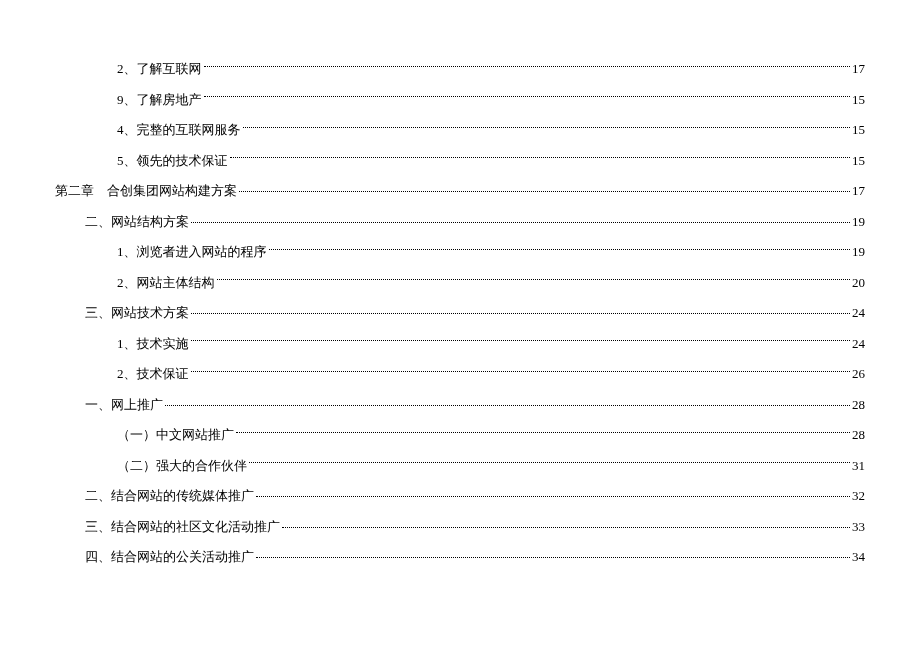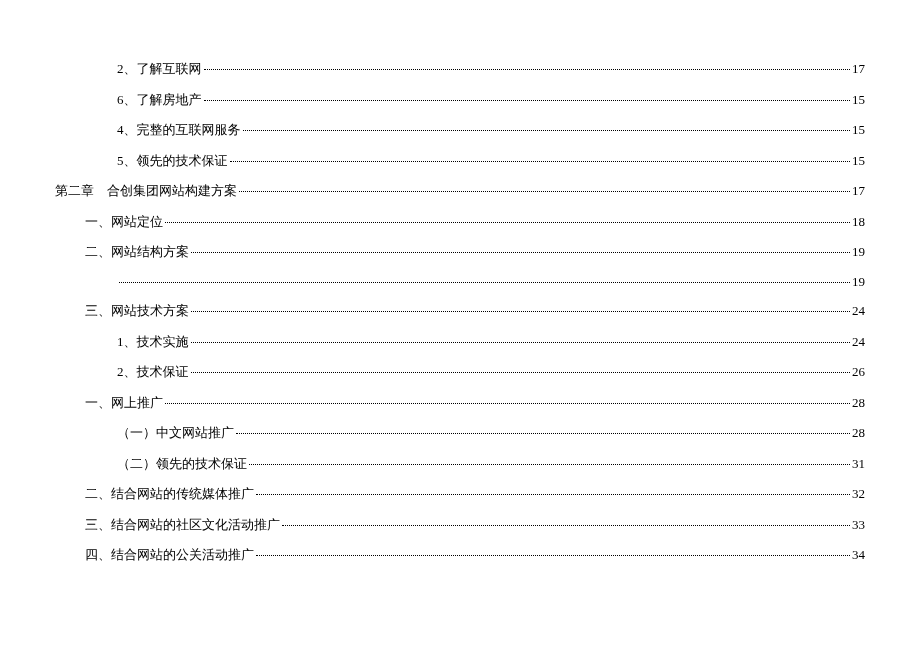--- a/index.html
+++ b/index.html
@@ -40,64 +40,66 @@
       flex-shrink: 0;
     }
     .indent-1 {
       padding-left: 0px;
     }
     .indent-2 {
       padding-left: 30px;
     }
     .indent-3 {
       padding-left: 62px;
+      align-items: center;
     }
   </style>
 </head>
 <body>
 
 <div class="toc">
     <div class="toc-item indent-3">
       <span class="toc-label">2、了解互联网</span>
       <span class="toc-dots"></span>
       <span class="toc-page">17</span>
     </div>
     <div class="toc-item indent-3">
-      <span class="toc-label">6、了解房地产</span>
+      <span class="toc-label">9、了解房地产</span>
       <span class="toc-dots"></span>
       <span class="toc-page">15</span>
     </div>
     <div class="toc-item indent-3">
       <span class="toc-label">4、完整的互联网服务</span>
       <span class="toc-dots"></span>
       <span class="toc-page">15</span>
     </div>
     <div class="toc-item indent-3">
       <span class="toc-label">5、领先的技术保证</span>
       <span class="toc-dots"></span>
       <span class="toc-page">15</span>
     </div>
     <div class="toc-item indent-1">
       <span class="toc-label">第二章　合创集团网站构建方案</span>
       <span class="toc-dots"></span>
       <span class="toc-page">17</span>
     </div>
     <div class="toc-item indent-2">
-      <span class="toc-label">一、网站定位</span>
-      <span class="toc-dots"></span>
-      <span class="toc-page">18</span>
-    </div>
-    <div class="toc-item indent-2">
       <span class="toc-label">二、网站结构方案</span>
       <span class="toc-dots"></span>
       <span class="toc-page">19</span>
     </div>
     <div class="toc-item indent-3">
+      <span class="toc-label">1、浏览者进入网站的程序</span>
       <span class="toc-dots"></span>
       <span class="toc-page">19</span>
+    </div>
+    <div class="toc-item indent-3">
+      <span class="toc-label">2、网站主体结构</span>
+      <span class="toc-dots"></span>
+      <span class="toc-page">20</span>
     </div>
     <div class="toc-item indent-2">
       <span class="toc-label">三、网站技术方案</span>
       <span class="toc-dots"></span>
       <span class="toc-page">24</span>
     </div>
     <div class="toc-item indent-3">
       <span class="toc-label">1、技术实施</span>
       <span class="toc-dots"></span>
       <span class="toc-page">24</span>
@@ -111,21 +113,21 @@
       <span class="toc-label">一、网上推广</span>
       <span class="toc-dots"></span>
       <span class="toc-page">28</span>
     </div>
     <div class="toc-item indent-3">
       <span class="toc-label">（一）中文网站推广</span>
       <span class="toc-dots"></span>
       <span class="toc-page">28</span>
     </div>
     <div class="toc-item indent-3">
-      <span class="toc-label">（二）领先的技术保证</span>
+      <span class="toc-label">（二）强大的合作伙伴</span>
       <span class="toc-dots"></span>
       <span class="toc-page">31</span>
     </div>
     <div class="toc-item indent-2">
       <span class="toc-label">二、结合网站的传统媒体推广</span>
       <span class="toc-dots"></span>
       <span class="toc-page">32</span>
     </div>
     <div class="toc-item indent-2">
       <span class="toc-label">三、结合网站的社区文化活动推广</span>

